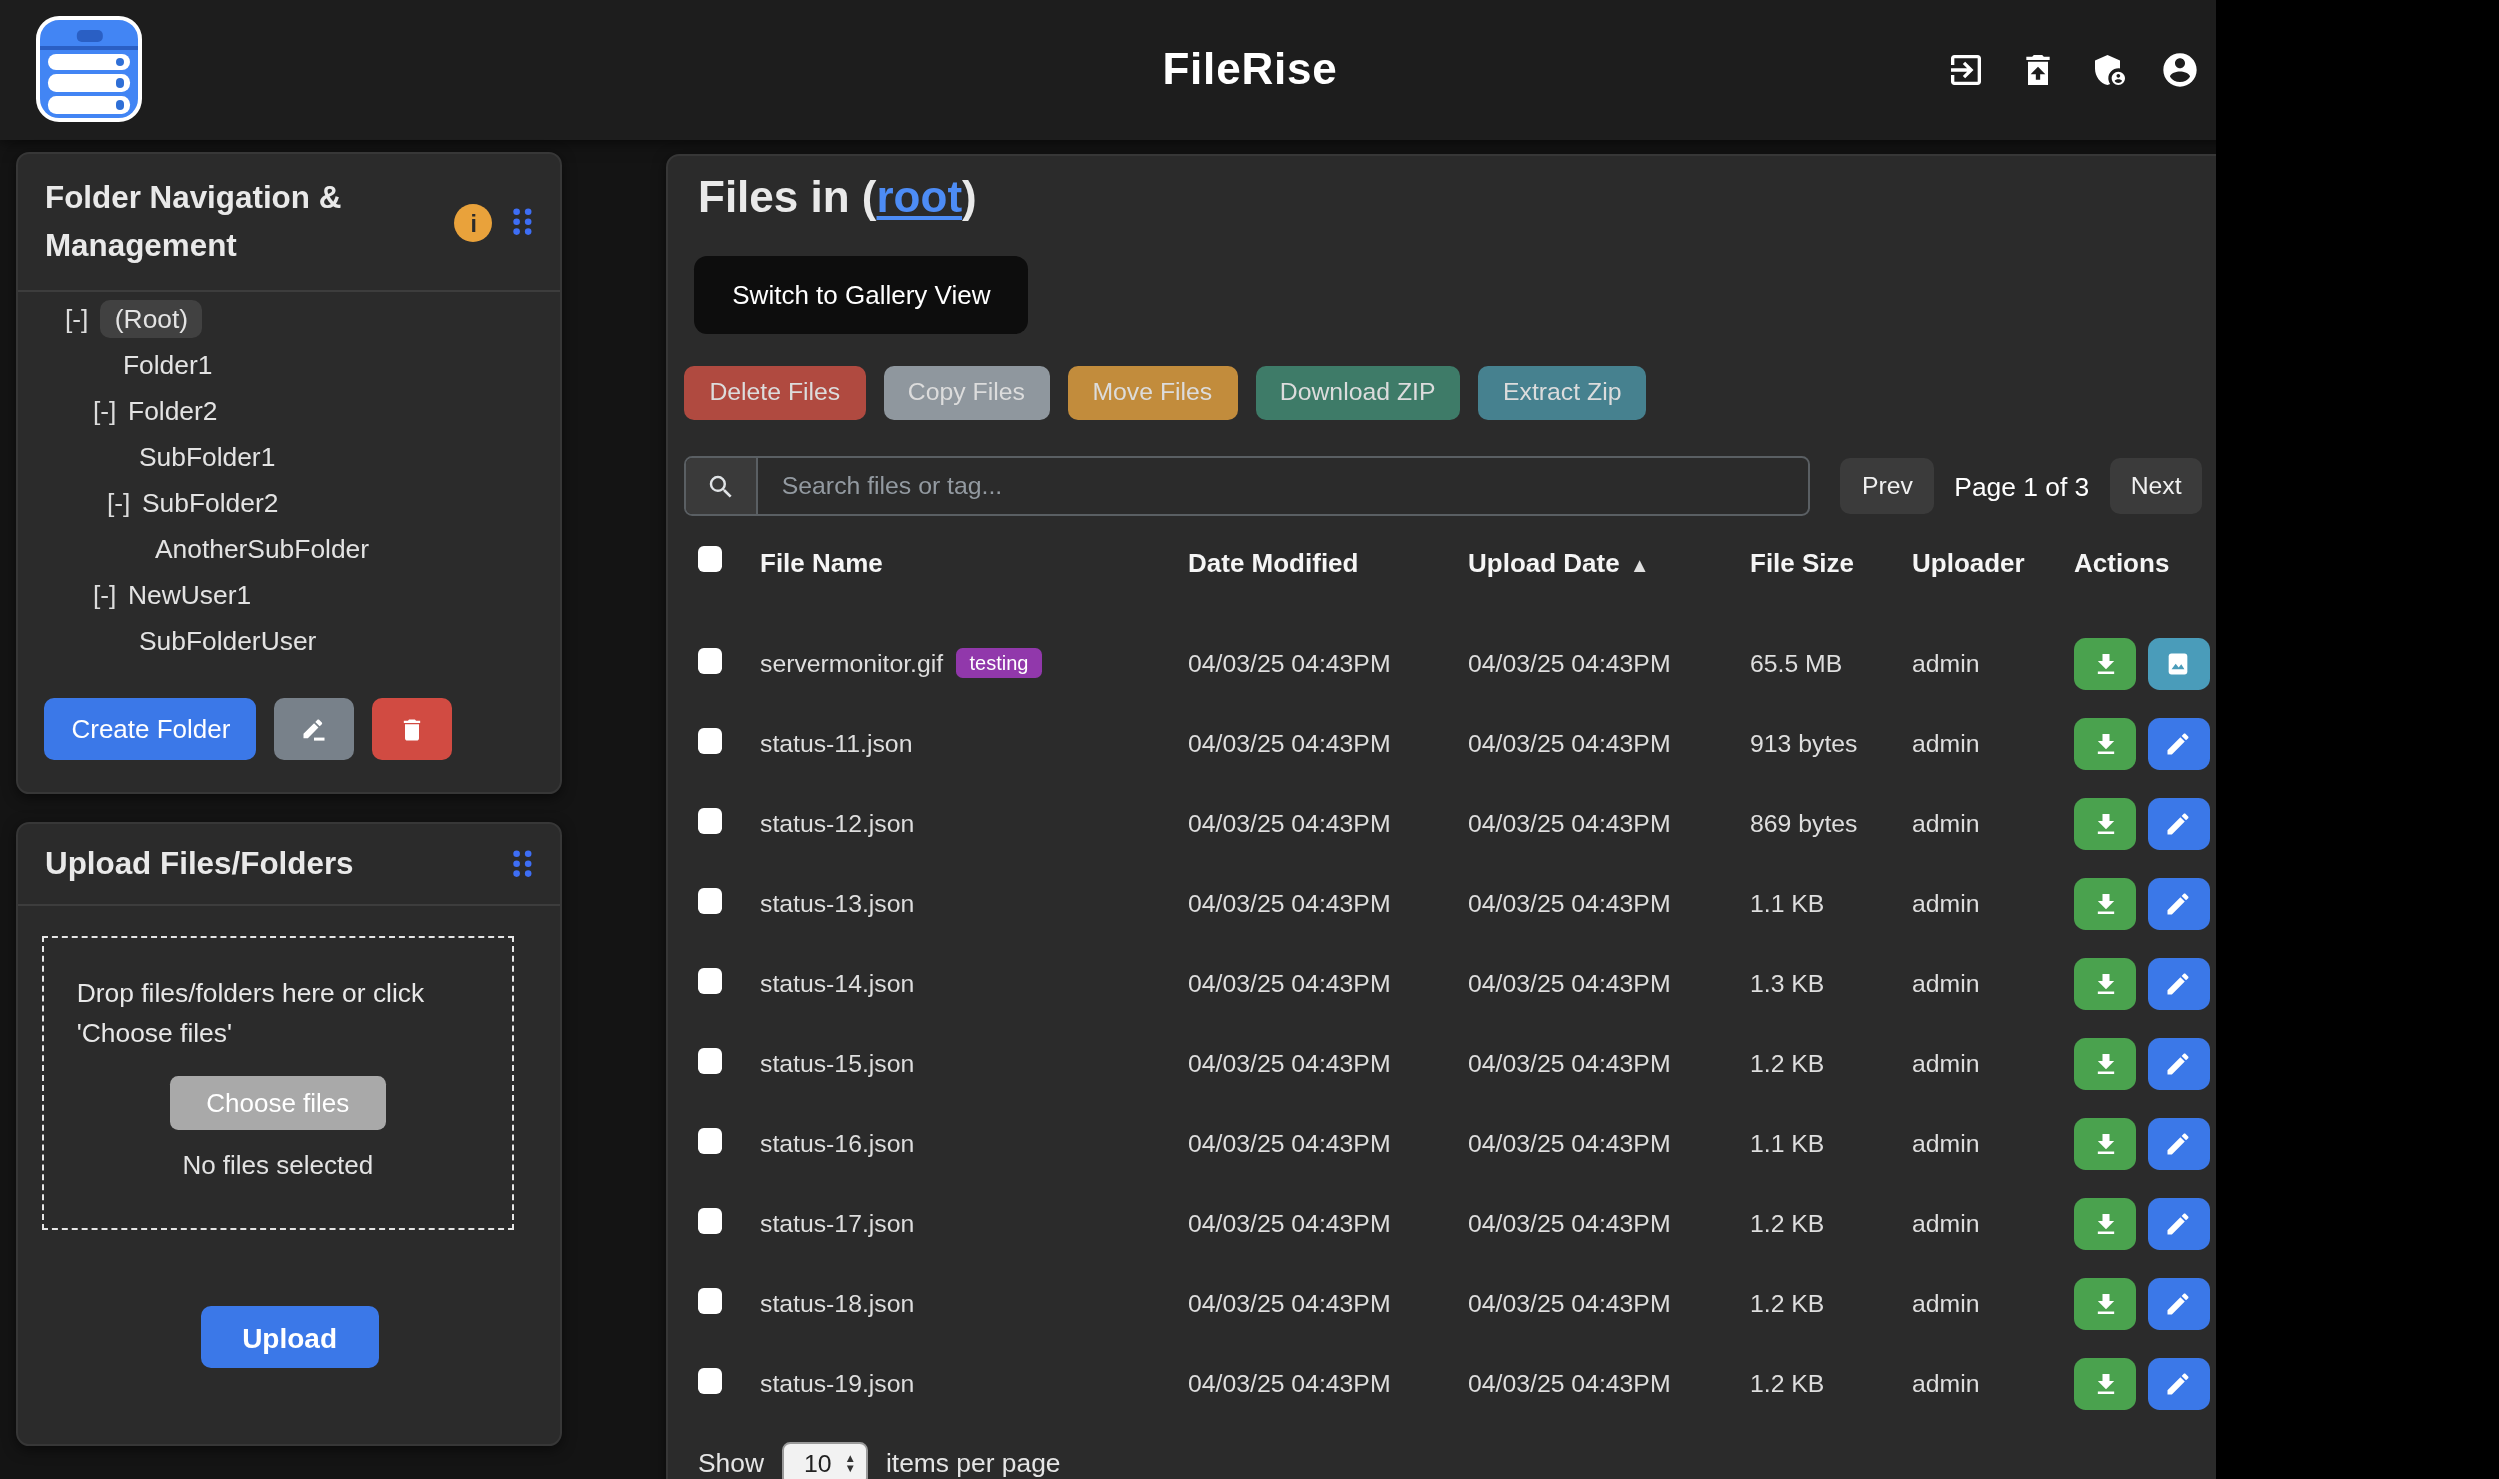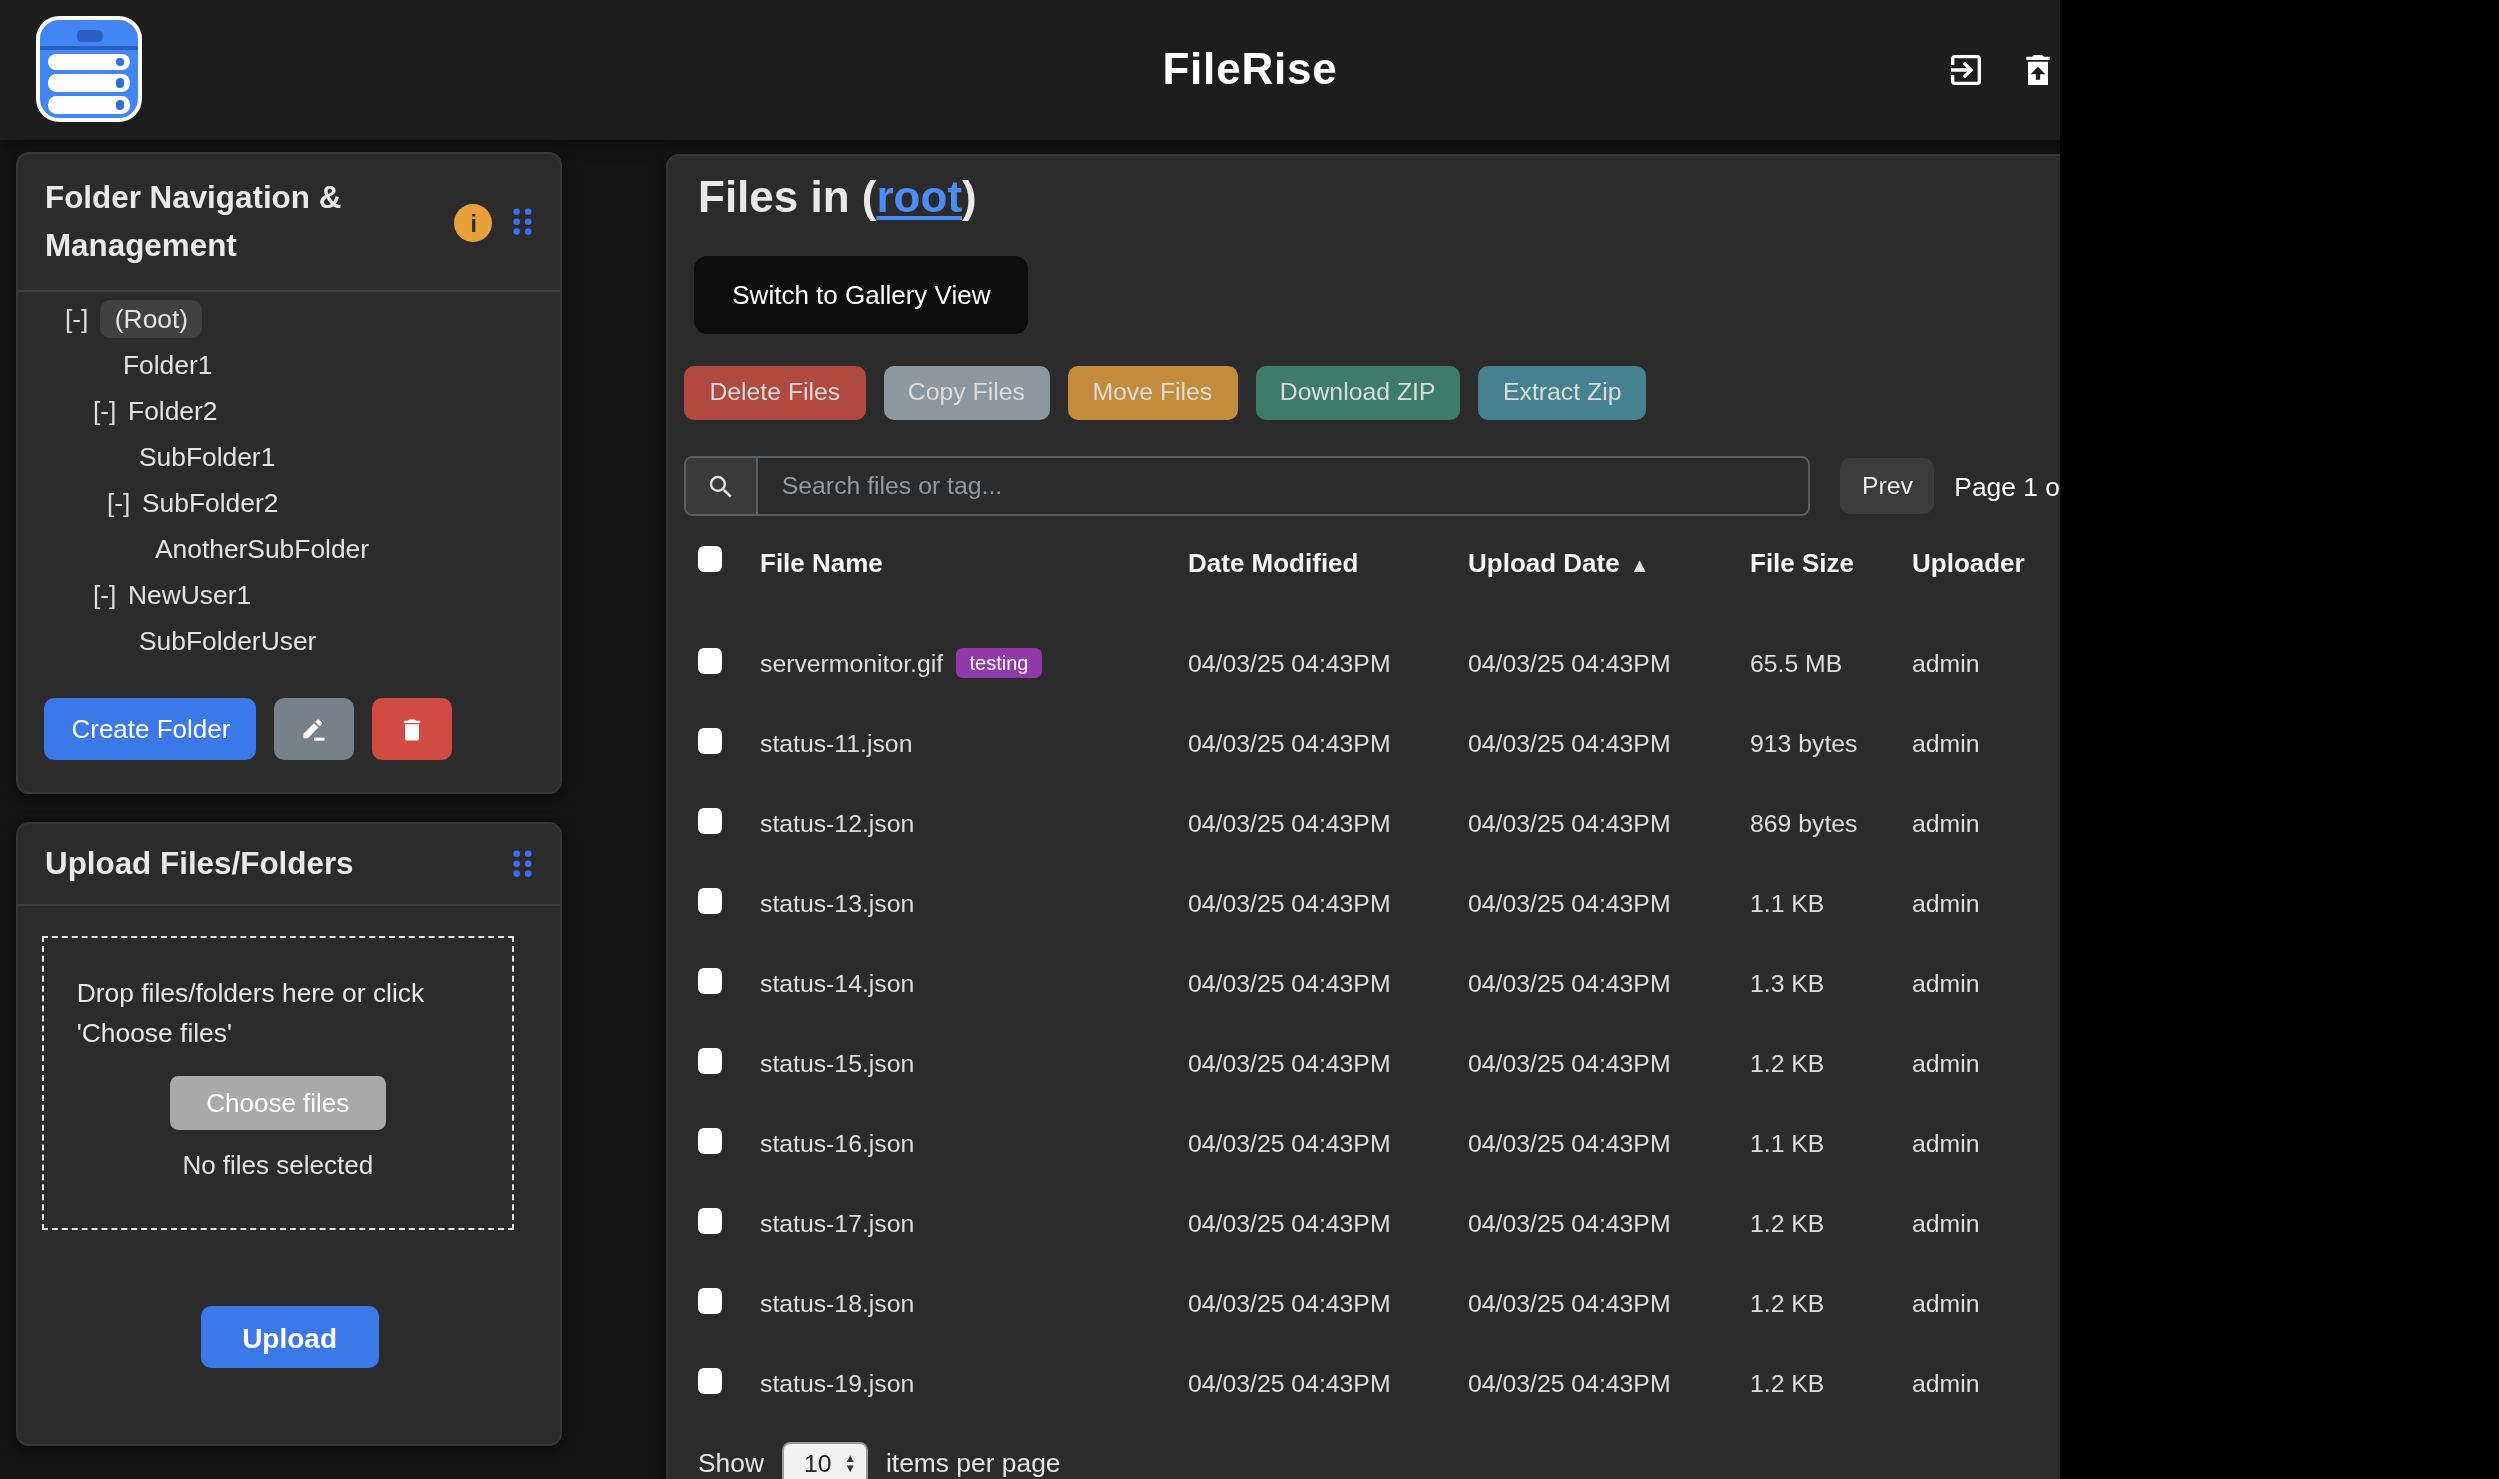--- a/index.html
+++ b/index.html
@@ -1,18 +1,18 @@
 <!DOCTYPE html>
 <html style="--c-accent: #3b78e8; --c-link: #4d8cf5; --c-tag: #9138ab; --c-info: #e9a23b; --c-drag-handle: #3e6ef5; --c-delete-files: #b04a40; --c-copy-files: #8f979e; --c-move-files: #c28c3c; --c-download-zip: #3e7b68; --c-extract-zip: #46818f; --c-action-download: #4aa24e; --c-action-edit: #3b78e8; --c-action-rename: #f2c340; --c-action-share: #6f7680; --c-action-preview: #4a9cba; --c-folder-edit: #78818a; --c-folder-delete: #d14b42;font-size:13.2px"><head>
 <meta charset="utf-8">
 <style>
   * { margin:0; padding:0; box-sizing:border-box; }
   html,body { background:#000; }
   body { font-family:"Liberation Sans", sans-serif; }
-  .stage { position:relative; width:2060px; height:1480px; overflow:hidden; background:#141414; }
+  .stage { position:relative; width:2216px; height:1480px; overflow:hidden; background:#141414; }
   .scale { position:absolute; left:0; top:0; width:1250px; height:740px; transform:scale(2); transform-origin:0 0; background:#141414; }
 
   
   .topbar { position:absolute; left:0; top:0; width:1250px; height:70px; background:#1d1d1d; box-shadow:0 1.7px 6.6px rgba(0,0,0,.55); }
   .logo { position:absolute; left:18px; top:8.3px; width:53px; height:53px; border:2.5px solid #fff; border-radius:11.6px; background:#4285f4; overflow:hidden; }
   .logo .slot { position:absolute; top:5px; left:50%; transform:translateX(-50%); width:13.2px; height:5.8px; border-radius:2.5px; background:#2a5fc4; }
   .logo .ln { position:absolute; top:13.2px; left:0; right:0; height:1.7px; background:#2a5fc4; }
   .logo .bar { position:absolute; left:4.1px; right:4.1px; height:8.3px; background:#fff; border-radius:4.1px; }
   .logo .bar i { position:absolute; right:2.5px; top:50%; transform:translateY(-50%); width:4.1px; height:4.1px; border-radius:50%; background:#2f6fd6; }
   .app-title { position:absolute; left:50%; top:50%; transform:translate(-50%,-50%); color:#fff; font-size:22px; font-weight:700; letter-spacing:0.4px; }

